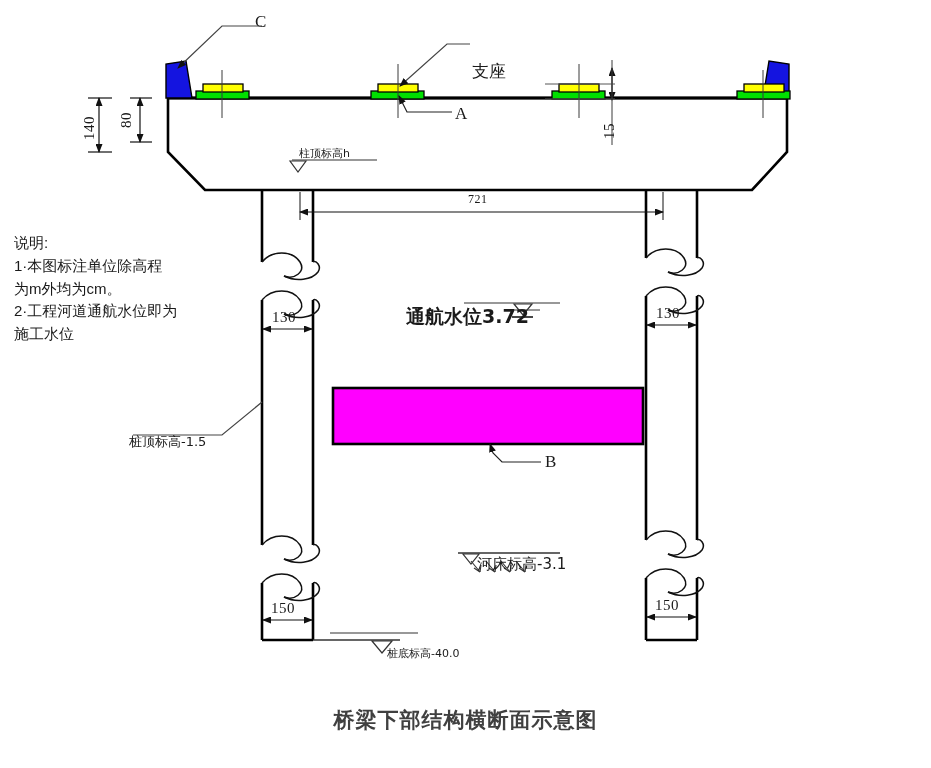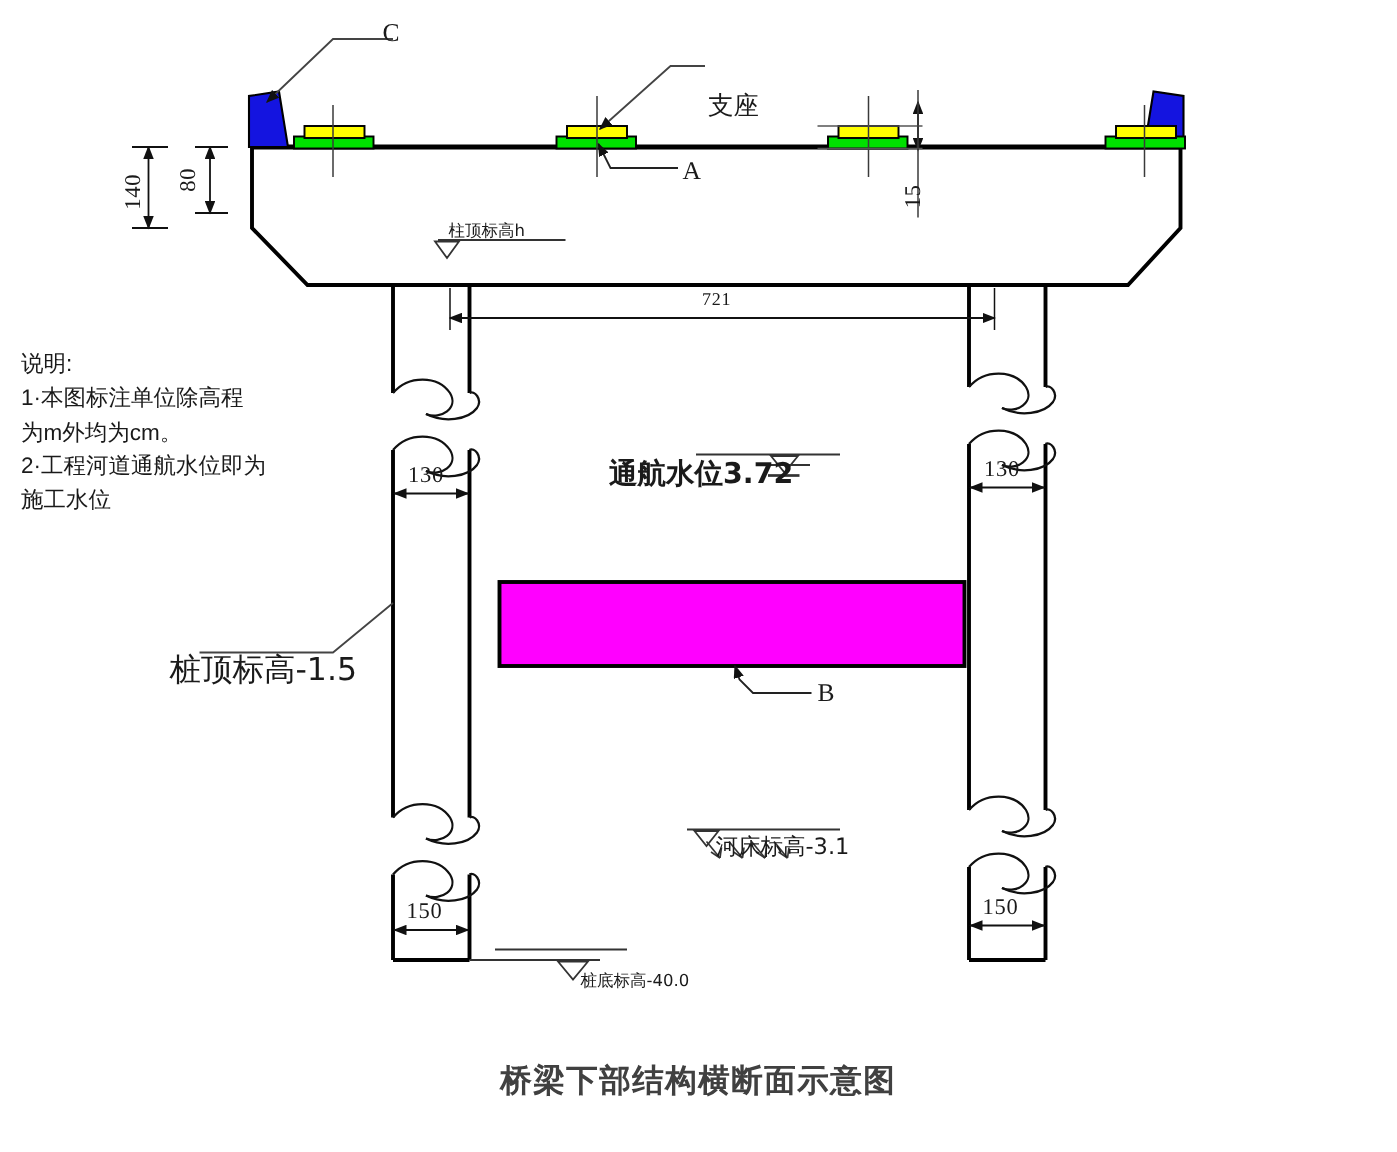--- a/index.html
+++ b/index.html
@@ -276,21 +276,21 @@
   <div class="txt cjk" style="left:472px; top:35px; font-size:17px;">支座</div>
 
   <div class="txt num" style="left:455px; top:105px; font-size:17px;">A</div>
 
   <div class="txt num" style="left:545px; top:453px; font-size:17px;">B</div>
 
   <div class="txt cjk" style="left:299px; top:120px; font-size:11px;">柱顶标高h</div>
 
   <div class="txt cjk" style="left:406px; top:279px; font-size:19px;font-weight:bold;">通航水位3.72</div>
 
-  <div class="txt cjk" style="left:113px; top:407px; font-size:21px;">桩顶标高-1.5</div>
+  <div class="txt cjk" style="left:129px; top:407px; font-size:13px;">桩顶标高-1.5</div>
 
   <div class="txt cjk" style="left:477px; top:529px; font-size:15px;">河床标高-3.1</div>
 
   <div class="txt cjk" style="left:387px; top:620px; font-size:11px;">桩底标高-40.0</div>
 
   <div class="notes">
     <div>说明:</div>
     <div>1·本图标注单位除高程</div>
     <div>为m外均为cm。</div>
     <div>2·工程河道通航水位即为</div>

